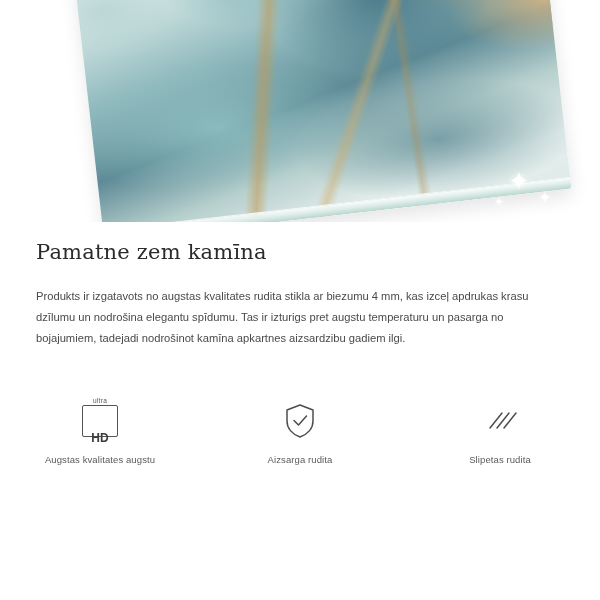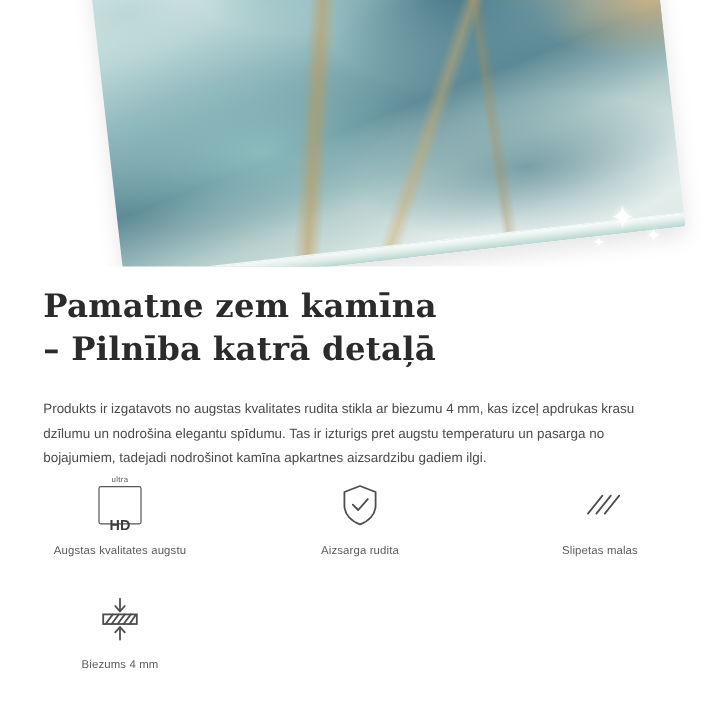--- a/index.html
+++ b/index.html
@@ -91,22 +91,22 @@
   .content {
     position: absolute;
     left: 0;
     top: 222px;
     width: 600px;
   }
   .headline {
     margin: 0;
     padding: 16px 36px 0 36px;
     font-family: "DejaVu Serif", "Liberation Serif", serif;
-    font-weight: 700;
-    font-size: 27px;
+    font-weight: 400;
+    font-size: 21px;
     line-height: 1.35;
     color: #2b2b2b;
     letter-spacing: 0.2px;
   }
   .headline .line2 {
     display: block;
   }
   .body-copy {
     margin: 0;
     padding: 20px 56px 0 36px;
@@ -181,21 +181,20 @@
       <div class="hero-edge"></div>
     </div>
     <span class="hero-sparkle sparkle-a">✦</span>
     <span class="hero-sparkle sparkle-b">✦</span>
     <span class="hero-sparkle sparkle-c">✦</span>
   </div>
 
   <div class="content">
     <h1 class="headline">
       <span>Pamatne zem kamīna</span>
-      <span class="line2">– Pilnība katrā detaļā</span>
     </h1>
     <p class="body-copy">Produkts ir izgatavots no augstas kvalitates rudita stikla ar biezumu 4 mm, kas izceļ apdrukas krasu dzīlumu un nodrošina elegantu spīdumu. Tas ir izturigs pret augstu temperaturu un pasarga no bojajumiem, tadejadi nodrošinot kamīna apkartnes aizsardzibu gadiem ilgi.</p>
   </div>
 
   <div class="features">
 
 
     <div class="feature">
       <div class="feature-icon">
         <div class="hd-box">
@@ -218,35 +217,18 @@
 
 
     <div class="feature">
       <div class="feature-icon">
         <svg width="40" height="30" viewBox="0 0 40 30" fill="none" stroke="#4d4d4d" stroke-width="1.5" stroke-linecap="round">
           <line x1="10" y1="22" x2="22" y2="7"></line>
           <line x1="17" y1="22" x2="29" y2="7"></line>
           <line x1="24" y1="22" x2="36" y2="7"></line>
         </svg>
       </div>
-      <div class="feature-label">Slipetas malas</div>
-    </div>
-
-    <div class="feature">
-      <div class="feature-icon">
-        <svg width="40" height="38" viewBox="0 0 40 38" fill="none" stroke="#4d4d4d" stroke-width="1.5" stroke-linecap="round">
-          <line x1="20" y1="2" x2="20" y2="11"></line>
-          <path d="M16 8 L20 12.5 L24 8"></path>
-          <rect x="6" y="15" width="28" height="8" stroke="#4d4d4d" fill="none"></rect>
-          <line x1="8" y1="23" x2="14" y2="15"></line>
-          <line x1="13" y1="23" x2="19" y2="15"></line>
-          <line x1="18" y1="23" x2="24" y2="15"></line>
-          <line x1="23" y1="23" x2="29" y2="15"></line>
-          <line x1="28" y1="23" x2="33" y2="15.5"></line>
-          <line x1="20" y1="36" x2="20" y2="27"></line>
-          <path d="M16 30 L20 25.5 L24 30"></path>
-        </svg>
-      </div>
-      <div class="feature-label">Biezums 4 mm</div>
-    </div>
+      <div class="feature-label">Slipetas rudita</div>
+    </div>
+
 
   </div>
 </div>
 
 </body></html>

